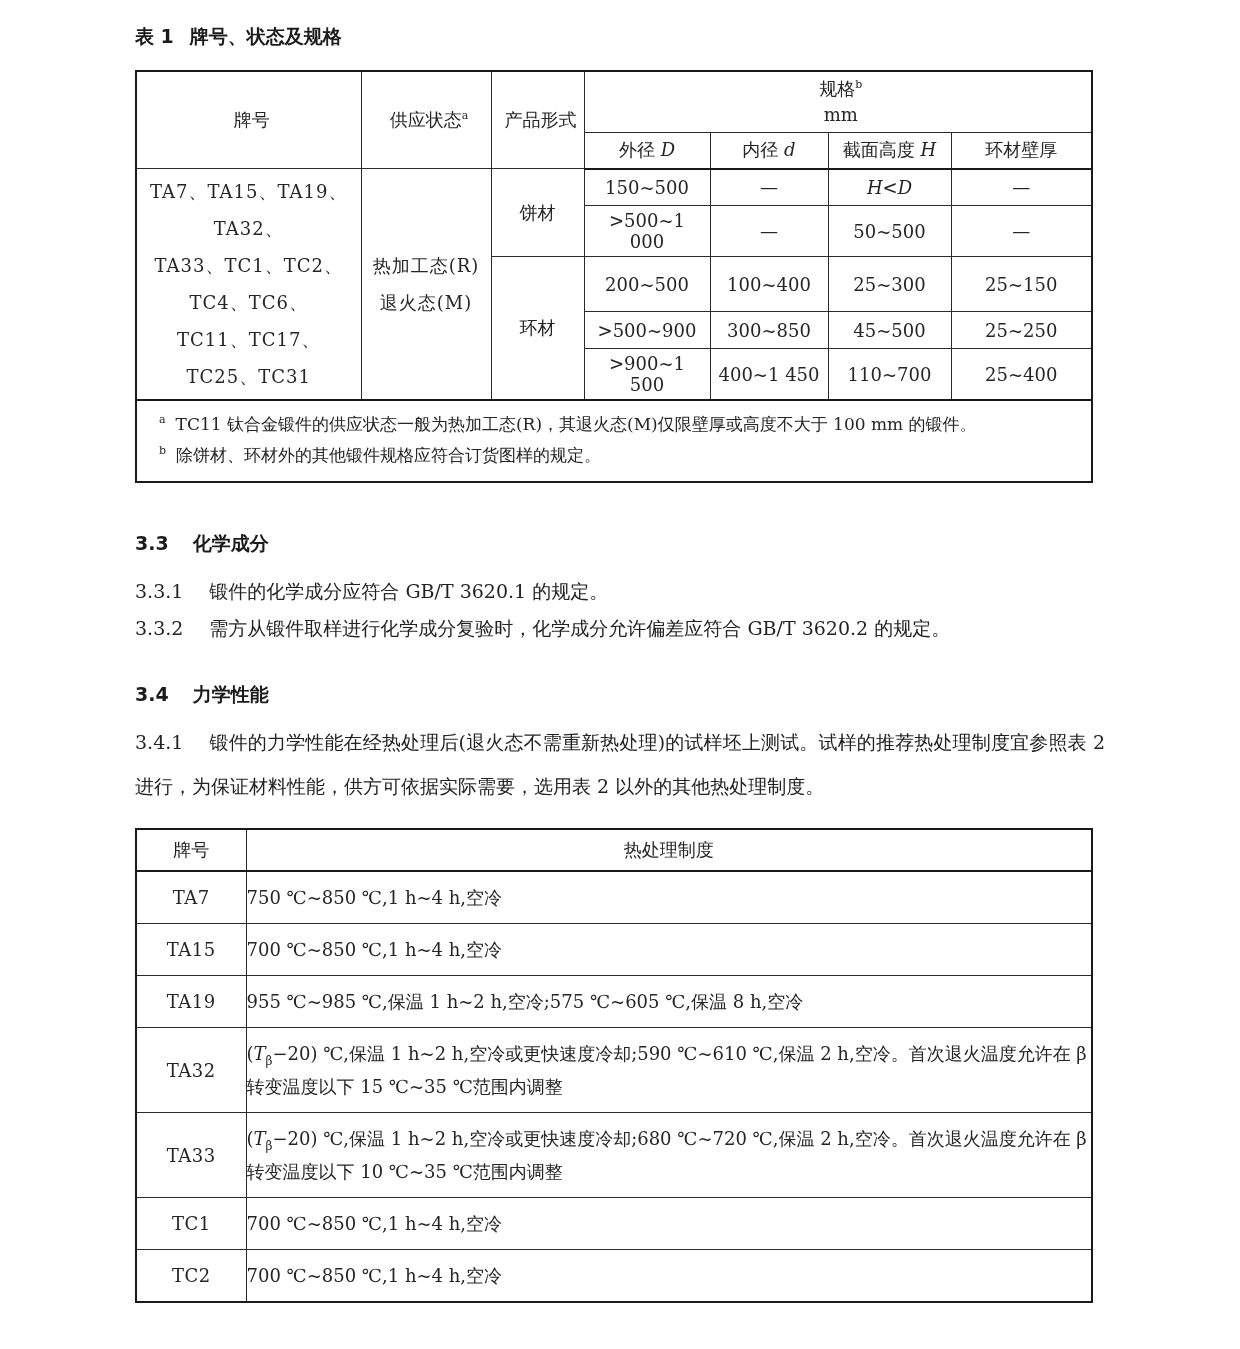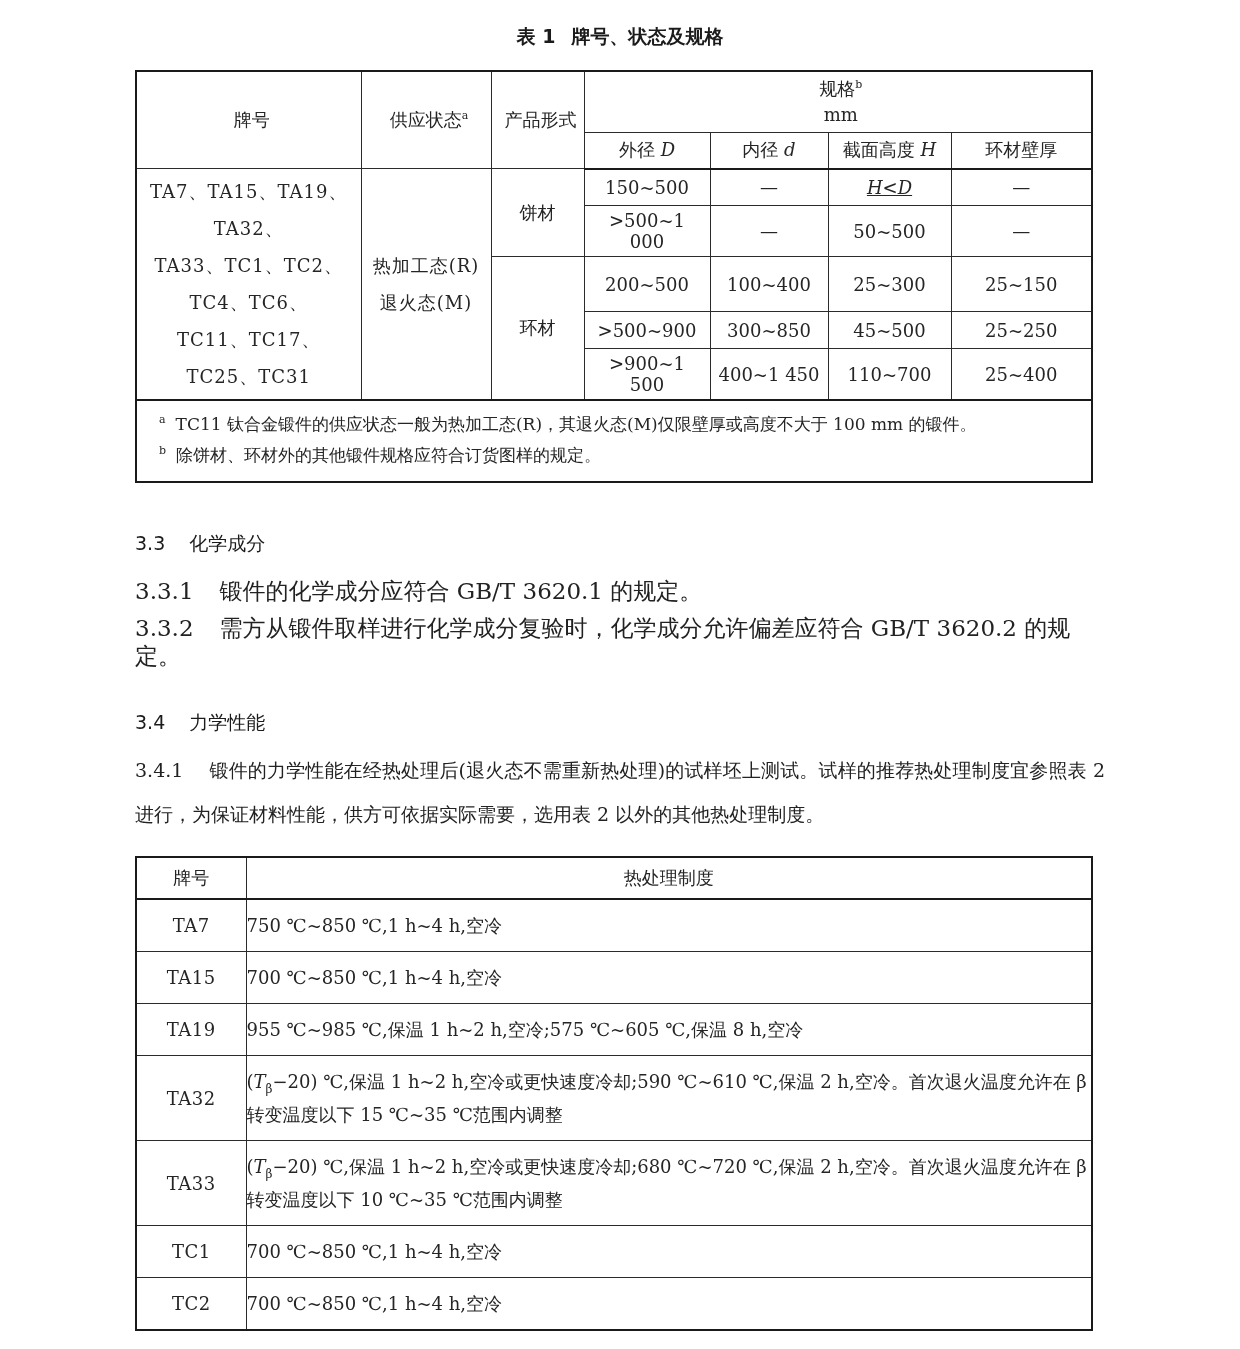--- a/index.html
+++ b/index.html
@@ -6,21 +6,21 @@
   html, body { background:#ffffff; }
   body {
     width:1240px; min-height:1349px;
     font-family:"DejaVu Serif","Liberation Serif",serif;
     color:#222222;
   }
   .page { width:1240px; padding:24px 135px 30px 135px; }
 
   
   .tbl-title {
-    text-align:center;
+    text-align:left;
     font-family:"DejaVu Sans","Liberation Sans",sans-serif;
     font-weight:bold; font-size:19px; color:#1b1b1b;
   }
   .tbl-title .lbl { margin-right:16px; }
 
   
   table { border-collapse:collapse; table-layout:fixed; width:956px; background:#fff; }
   th, td {
     border:1px solid #2b2b2b;
     text-align:center; vertical-align:middle;
@@ -32,37 +32,37 @@
   
   .t1 { margin-top:20px; }
   .t1 thead th { line-height:26px; }
   .t1 thead tr.top th { height:60px;padding-left:12px; }
   .t1 thead tr.sub th { height:36px; border-bottom:2px solid #1a1a1a; }
   .t1 tbody td { height:37px; }
   .t1 .grades div, .t1 .supply div { line-height:37px; letter-spacing:1px; }
   sup { font-size:11px; vertical-align:super; line-height:0; }
   sub { font-size:12px; vertical-align:sub; line-height:0; }
   .var { font-style:italic; font-family:"DejaVu Serif","Liberation Serif",serif; }
-  .ivar { font-style:italic;text-decoration:underline; }
+  .ivar { font-style:italic; }
   .t1 tfoot td {
     border-top:2px solid #1a1a1a;
     text-align:left; font-size:17px; line-height:31px;
     padding:8px 14px 10px 40px;
   }
   .t1 tfoot .fn sup { margin-right:10px; margin-left:-18px; }
 
   
   .sec {
     font-family:"DejaVu Sans","Liberation Sans",sans-serif;
-    font-weight:normal; font-size:19px; color:#1b1b1b;
+    font-weight:bold; font-size:19px; color:#1b1b1b;
   }
   .sec .num { margin-right:24px; font-family:"DejaVu Sans","Liberation Sans",sans-serif; }
   .sec-33 { margin-top:48px; }
   .sec-34 { margin-top:40px; }
-  .clause { font-size:23px; line-height:28px; margin-top:20px; }
+  .clause { font-size:19px; line-height:28px; margin-top:20px; }
   .clause + .clause { margin-top:9px; }
   .clause .cnum { margin-right:26px; }
   .para-341 { font-size:19px; line-height:44px; margin-top:12px; text-align:justify; }
   .para-341 .cnum { margin-right:26px; }
   .t2-title { margin-top:26px; }
 
   
   .t2 { margin-top:20px; }
   .t2 thead th { height:42px; border-bottom:2px solid #1a1a1a; }
   .t2 tbody td { height:38px; line-height:33px; }

